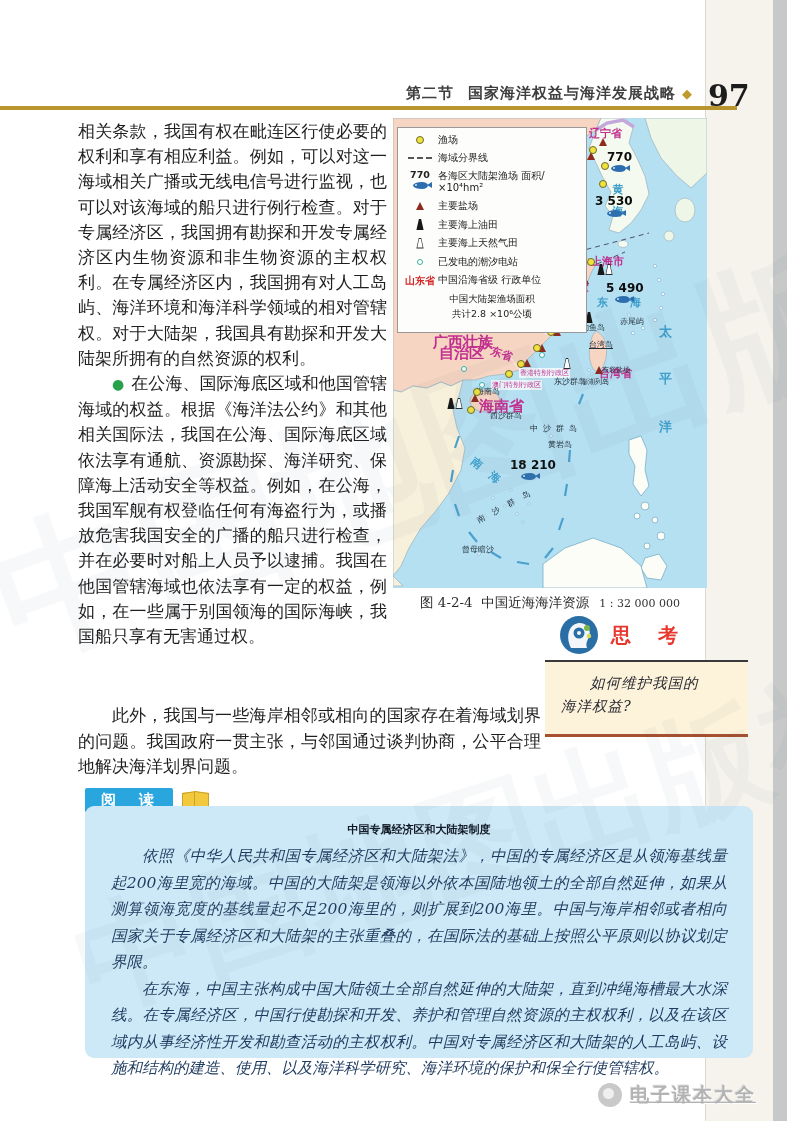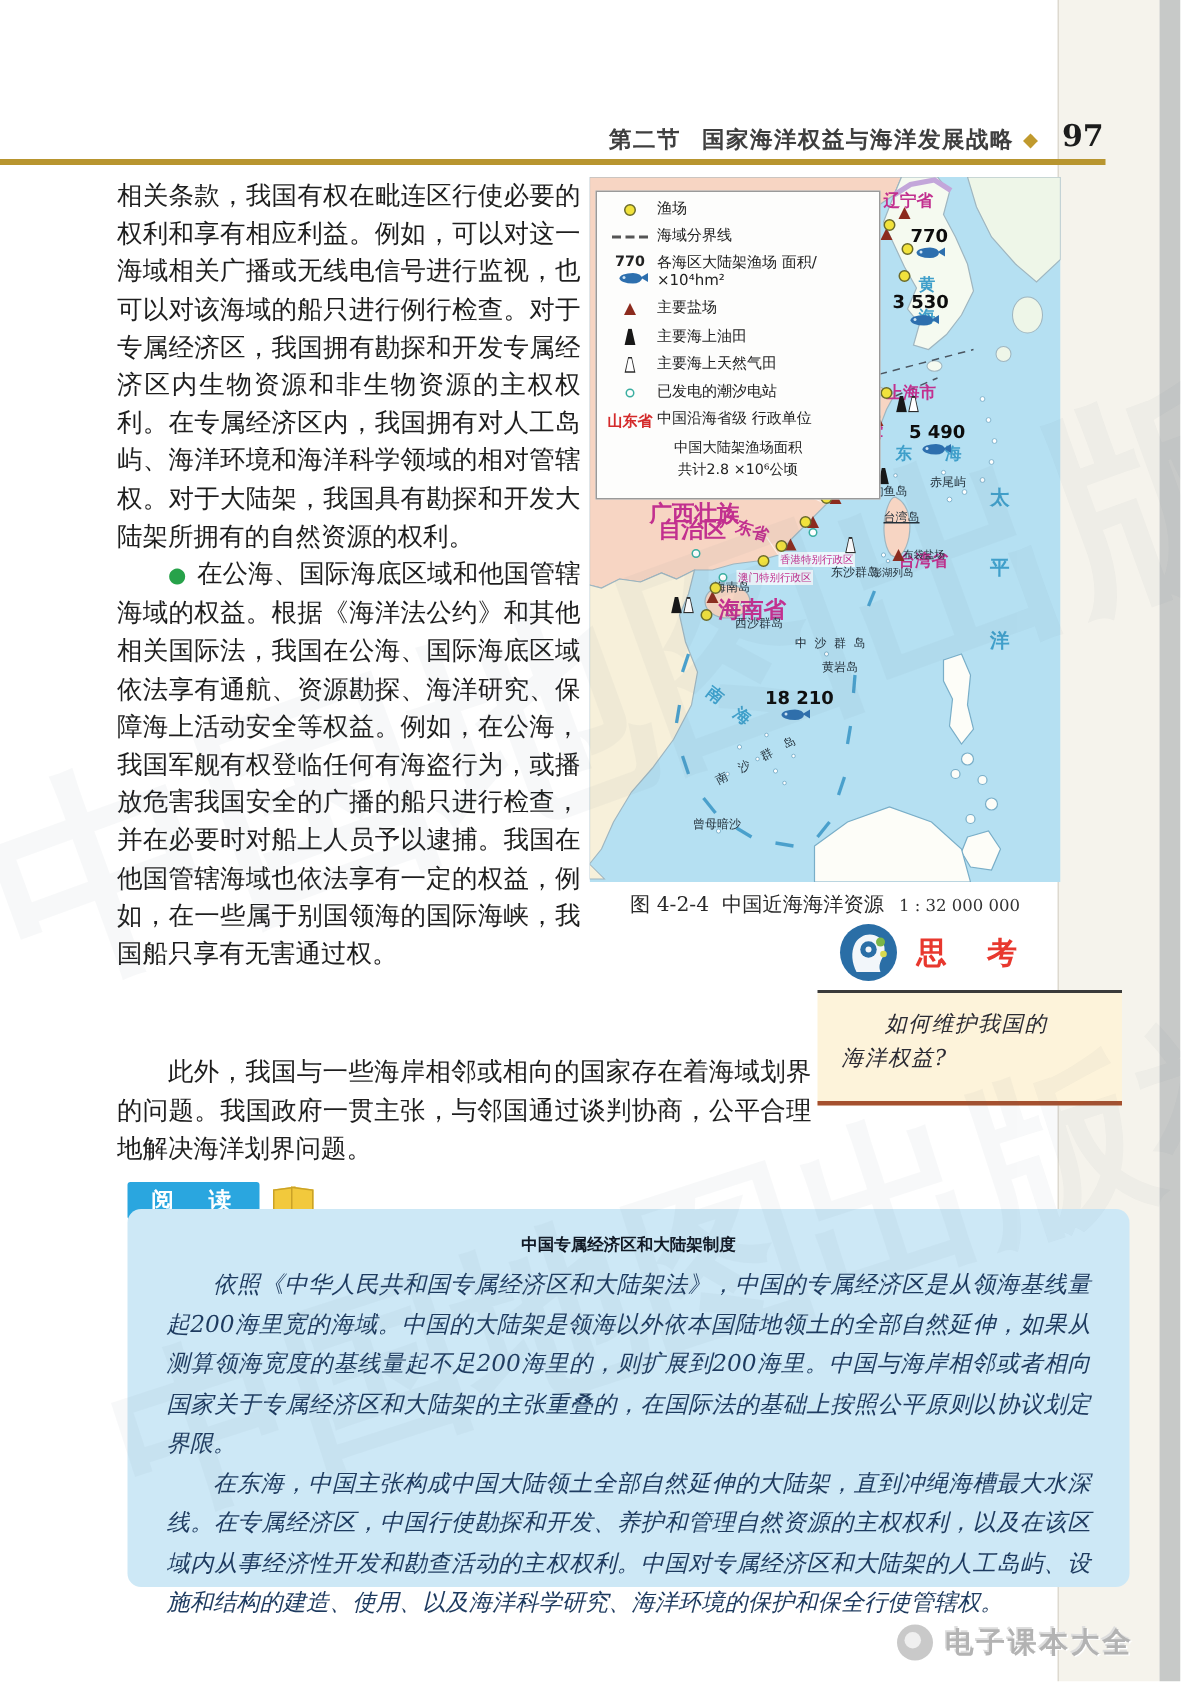--- a/index.html
+++ b/index.html
@@ -5,21 +5,21 @@
   html,body{margin:0;padding:0;}
   body{width:787px;height:1121px;position:relative;background:#ffffff;overflow:hidden;
        font-family:"DejaVu Serif","Liberation Serif",serif;}
   
   .hdr{position:absolute;top:84px;left:0;width:676px;text-align:right;
        font-family:"DejaVu Sans","Liberation Sans",sans-serif;font-weight:bold;
        font-size:15px;color:#3f3f3f;letter-spacing:1px;}
   .hdr .sec{margin-right:14px;}
   .hdr-diamond{position:absolute;top:86px;left:682px;color:#c09a2e;font-size:13px;
        font-family:"DejaVu Sans",sans-serif;}
-  .pageno{position:absolute;top:78px;left:708px;font-size:20px;font-weight:bold;color:#1c1c1c;}
+  .pageno{position:absolute;top:78px;left:708px;font-size:30px;font-weight:bold;color:#1c1c1c;}
   .hdr-rule{position:absolute;top:106px;left:0;width:737px;height:4px;background:#b8952f;}
   
   .col{position:absolute;left:78px;top:119px;width:309px;font-size:17px;line-height:25.2px;
        text-align:justify;color:#1e1e1e;}
   .col p{margin:0;}
   .p-bullet{text-indent:2em;}
   .bullet{color:#27a24a;font-size:14px;margin-right:7px;font-family:"DejaVu Sans",sans-serif;}
   .p3{position:absolute;left:78px;top:686px;width:463px;font-size:17px;line-height:25.6px;
       text-align:justify;color:#1e1e1e;text-indent:2em;}
   
@@ -82,21 +82,21 @@
   .read-panel{position:absolute;left:85px;top:806px;width:668px;height:252px;background:#cde8f6;border-radius:9px;}
   .read-title{margin:16px 0 6px 0;text-align:center;font-family:"DejaVu Sans","Liberation Sans",sans-serif;
       font-weight:bold;font-size:11px;color:#101824;}
   .read-panel p.body{margin:0;padding:0 26px;font-size:15.5px;line-height:26.5px;text-align:justify;
       color:#1d3a5f;font-style:italic;text-indent:2em;}
   
   .brand{position:absolute;left:598px;top:1082px;display:flex;align-items:center;color:#adadad;}
   .brand-icon{width:24px;height:24px;border-radius:50%;background:#c9c9c9;position:relative;margin-right:8px;}
   .brand-icon::after{content:"";position:absolute;left:5px;top:5px;width:11px;height:11px;border-radius:50%;background:#efefef;}
   .brand-name{font-family:"DejaVu Sans","Liberation Sans",sans-serif;font-weight:bold;font-size:19px;
-      color:#b3b3b3;text-shadow:1px 1px 0 #fff, -1px -1px 0 #dedede;letter-spacing:2px;}
+      color:#b3b3b3;text-shadow:1px 1px 0 #fff, -1px -1px 0 #dedede;letter-spacing:2px;text-decoration:underline;}
   .edge-cream{position:absolute;left:706px;top:0;width:67px;height:1121px;background:#f5f3ec;z-index:0;}
   .edge-line{position:absolute;left:705px;top:0;width:1px;height:1121px;background:#ddd9cf;z-index:0;}
   .edge-gray{position:absolute;left:773px;top:0;width:14px;height:1121px;background:#c7c9c8;z-index:4;}
   .wm{position:absolute;z-index:5;pointer-events:none;color:#5c6f80;opacity:0.045;
       font-family:"DejaVu Sans",sans-serif;font-weight:bold;white-space:nowrap;}
   .wm1{left:-30px;top:330px;font-size:150px;transform:rotate(-20deg);}
   .wm2{left:60px;top:760px;font-size:120px;transform:rotate(-18deg);}
 </style>
 </head>
 <body>

